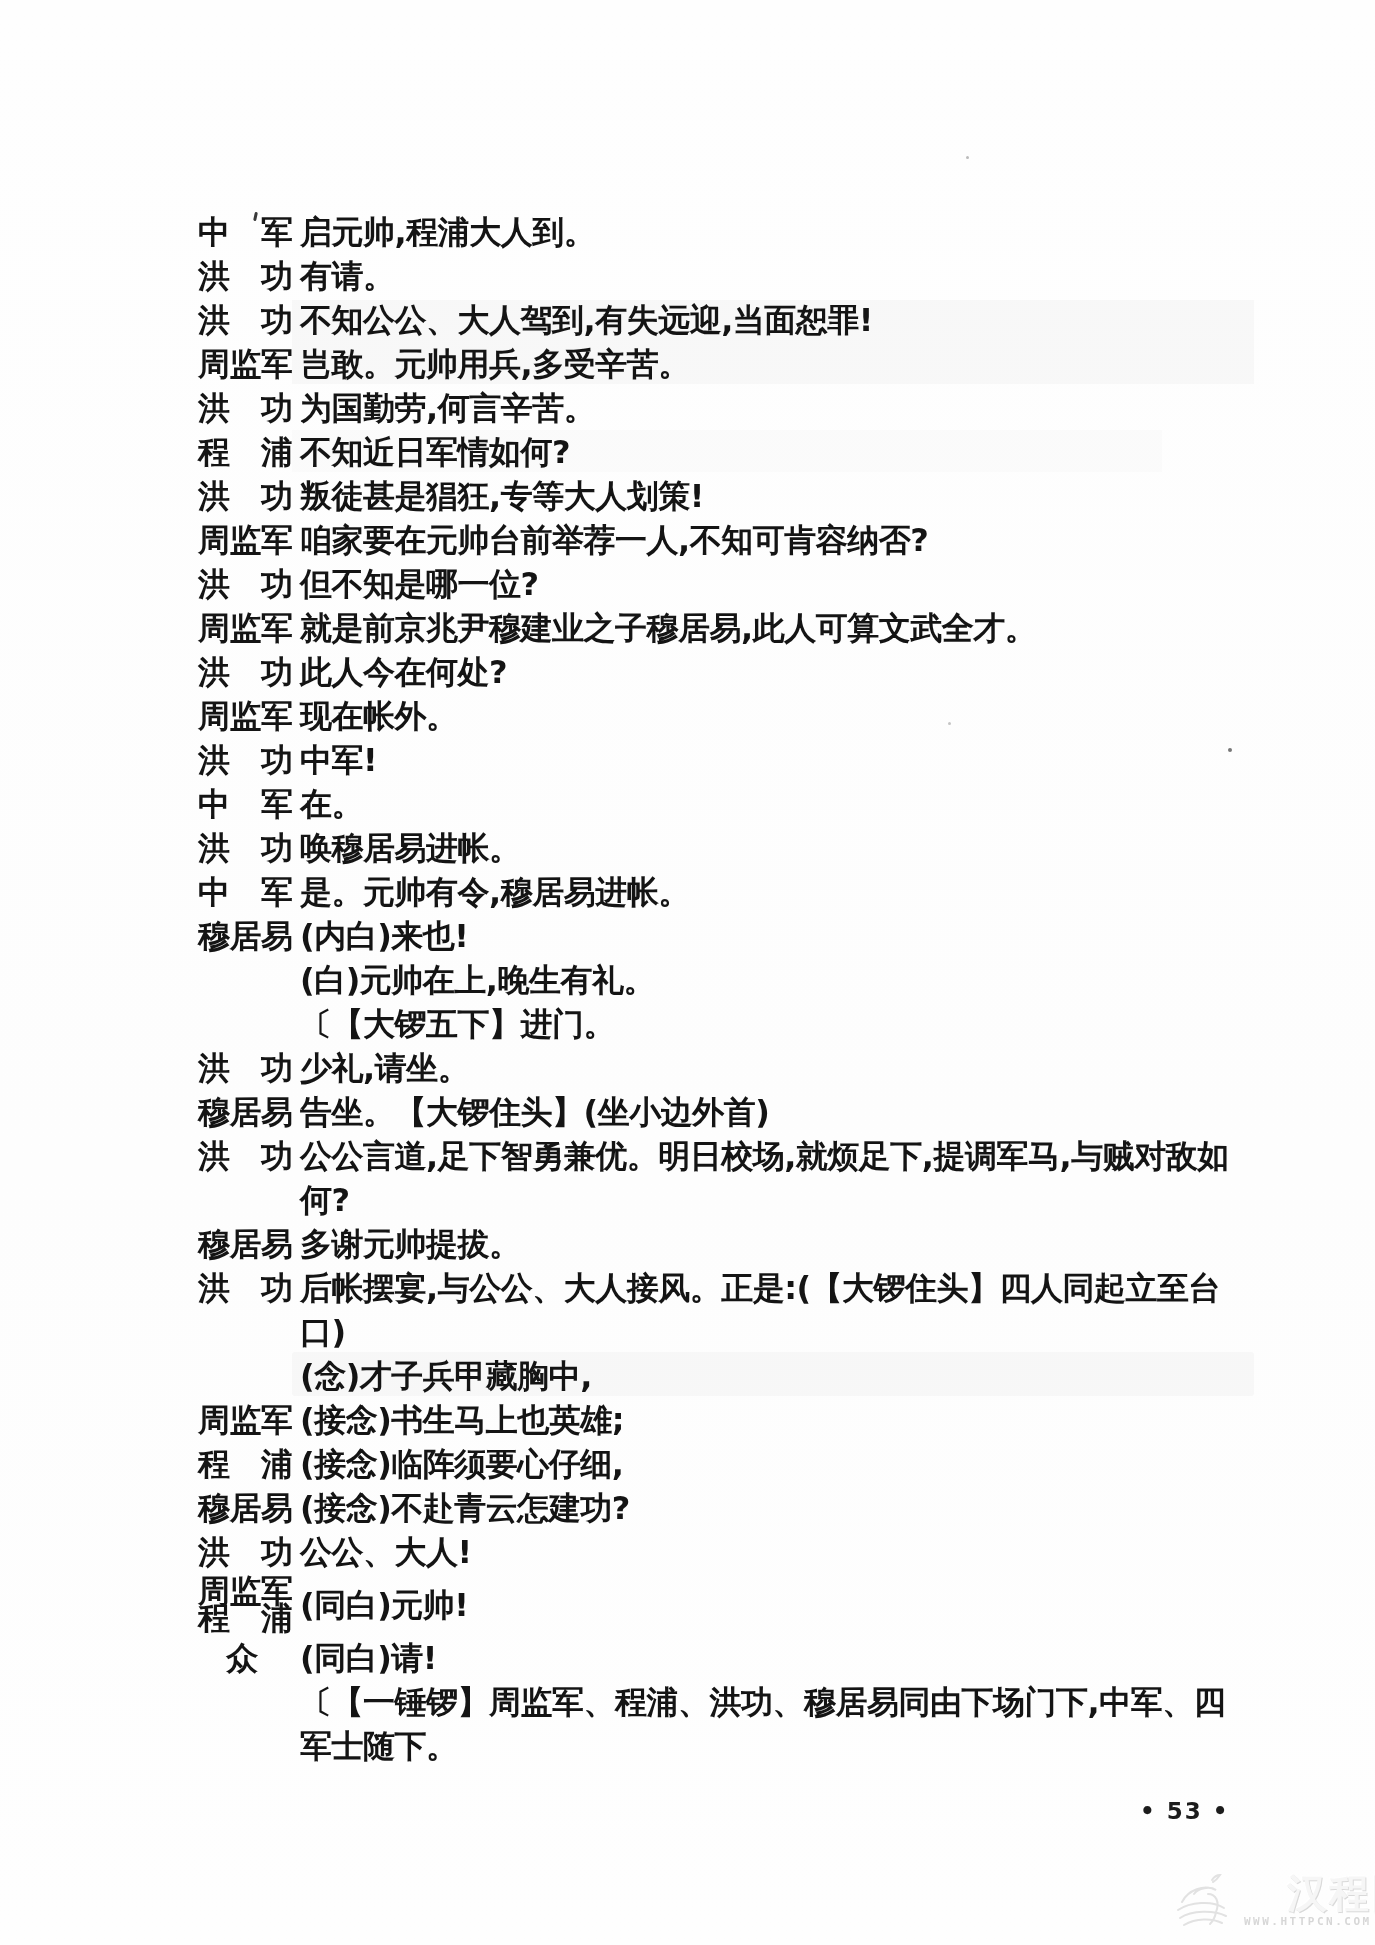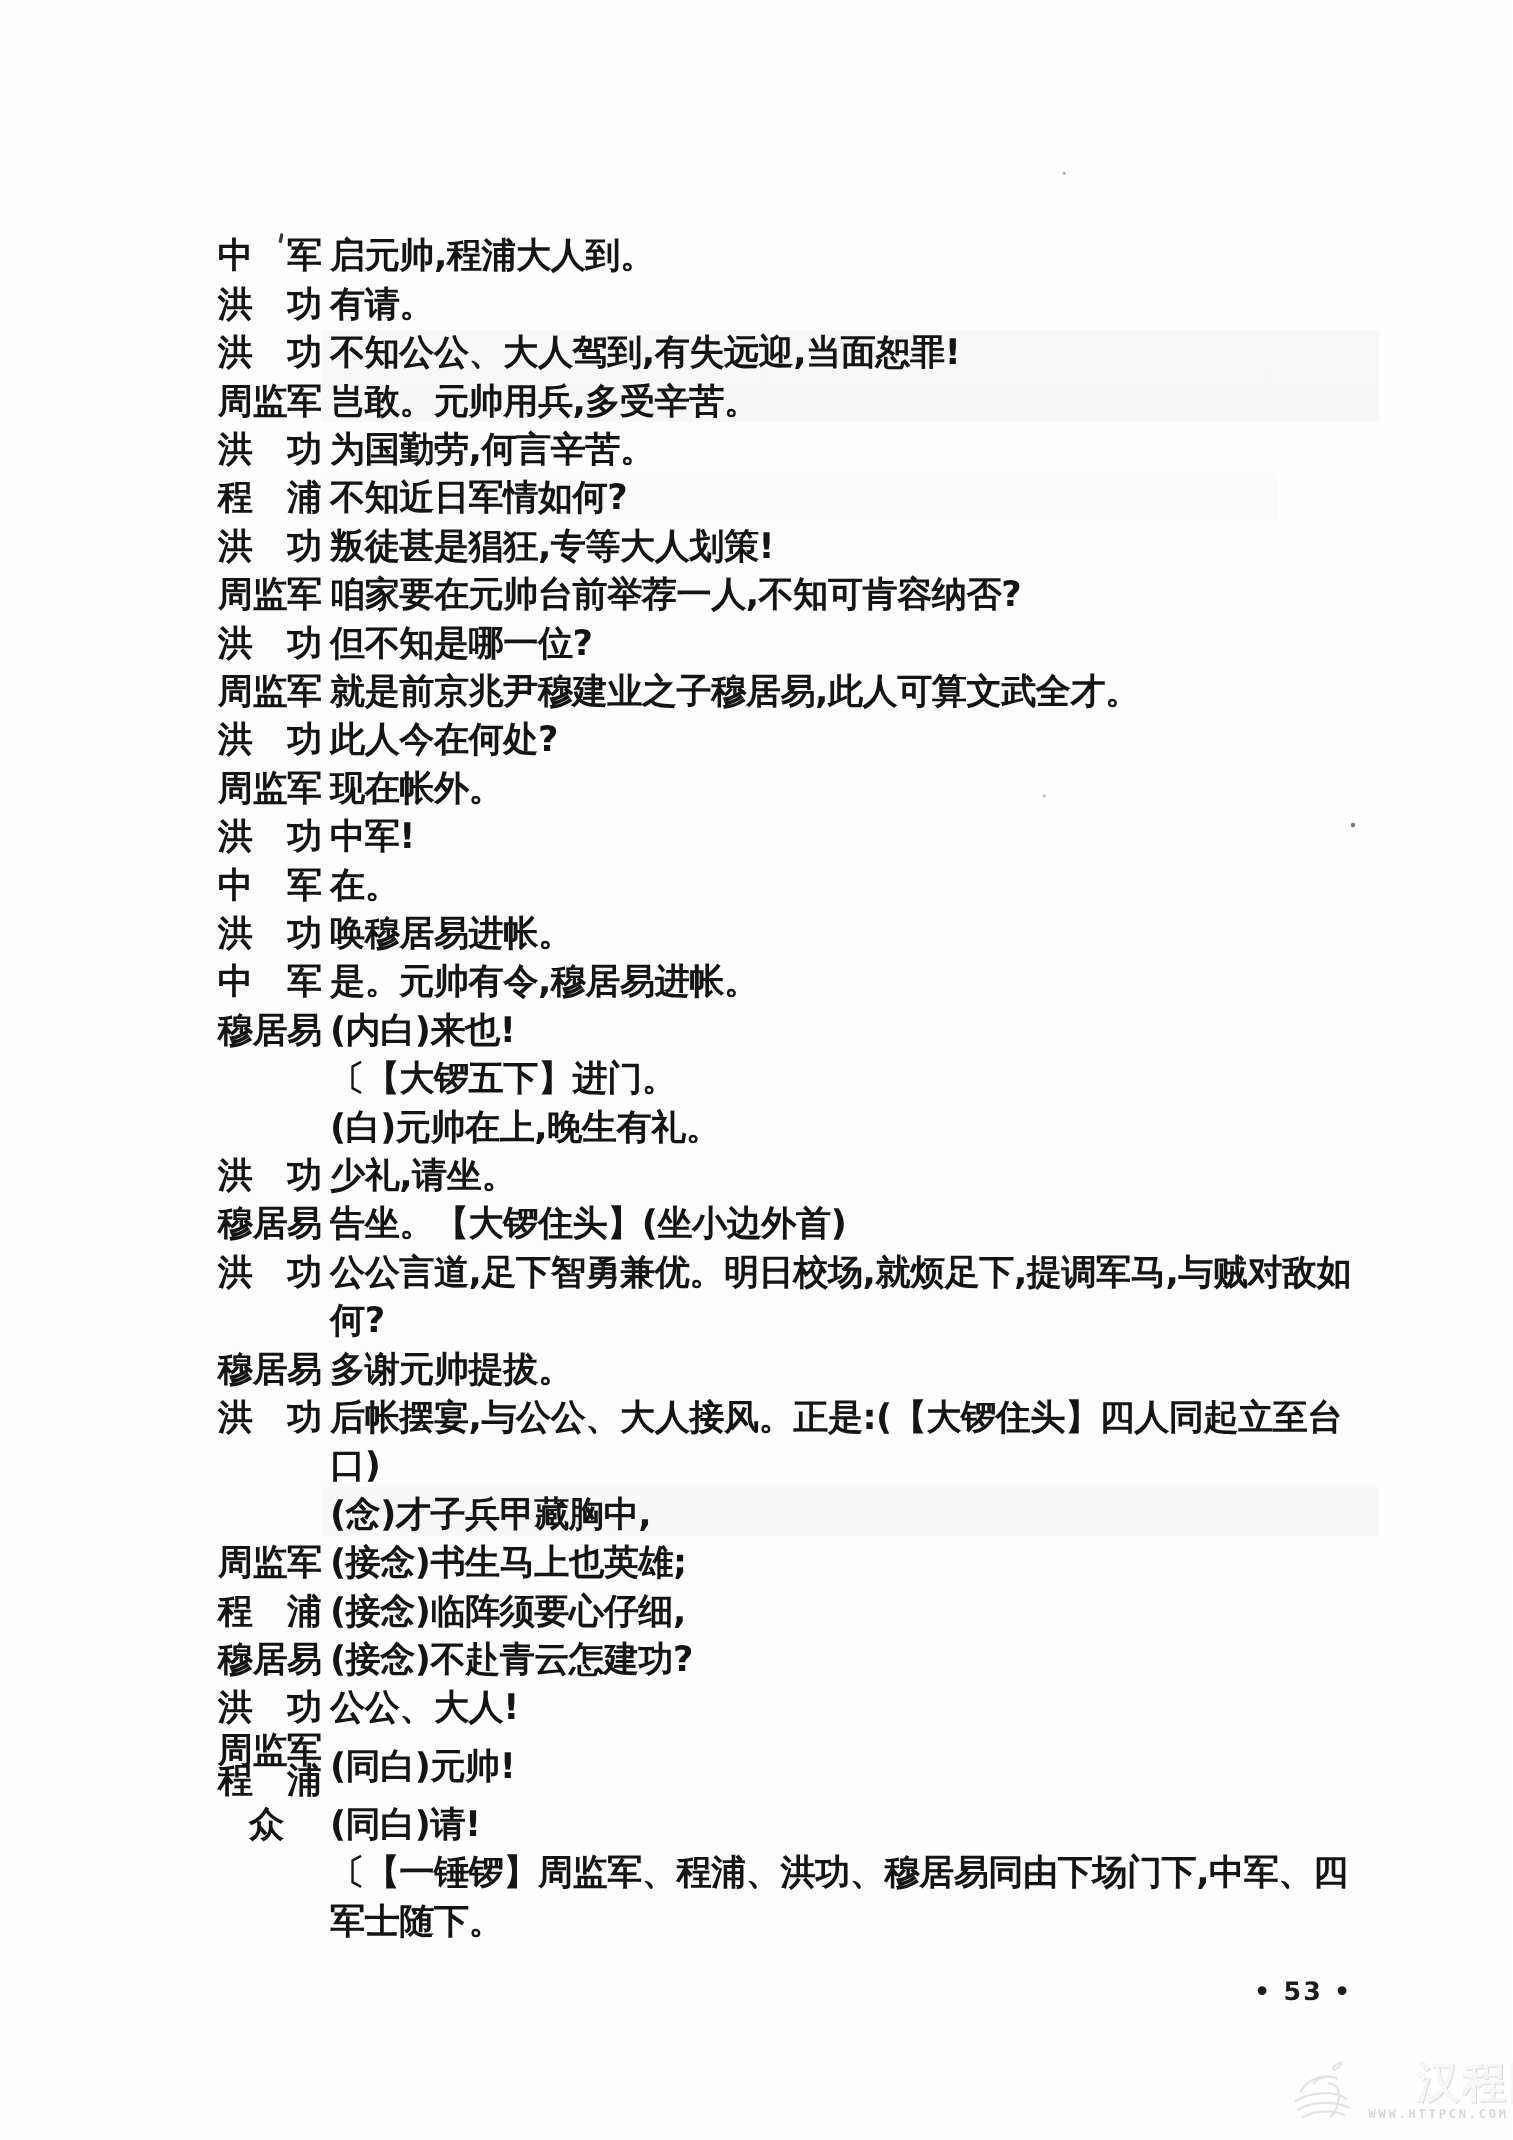--- a/index.html
+++ b/index.html
@@ -147,25 +147,25 @@
       <div class="row">
         <div class="speaker">中　军</div>
         <div class="dialogue">是。元帅有令,穆居易进帐。</div>
       </div>
       <div class="row">
         <div class="speaker">穆居易</div>
         <div class="dialogue">(内白)来也!</div>
       </div>
       <div class="row">
         <div class="speaker"></div>
+        <div class="dialogue">(白)元帅在上,晚生有礼。</div>
+      </div>
+      <div class="row">
+        <div class="speaker"></div>
         <div class="dialogue">〔【大锣五下】进门。</div>
-      </div>
-      <div class="row">
-        <div class="speaker"></div>
-        <div class="dialogue">(白)元帅在上,晚生有礼。</div>
       </div>
       <div class="row">
         <div class="speaker">洪　功</div>
         <div class="dialogue">少礼,请坐。</div>
       </div>
       <div class="row">
         <div class="speaker">穆居易</div>
         <div class="dialogue">告坐。【大锣住头】(坐小边外首)</div>
       </div>
       <div class="row">

